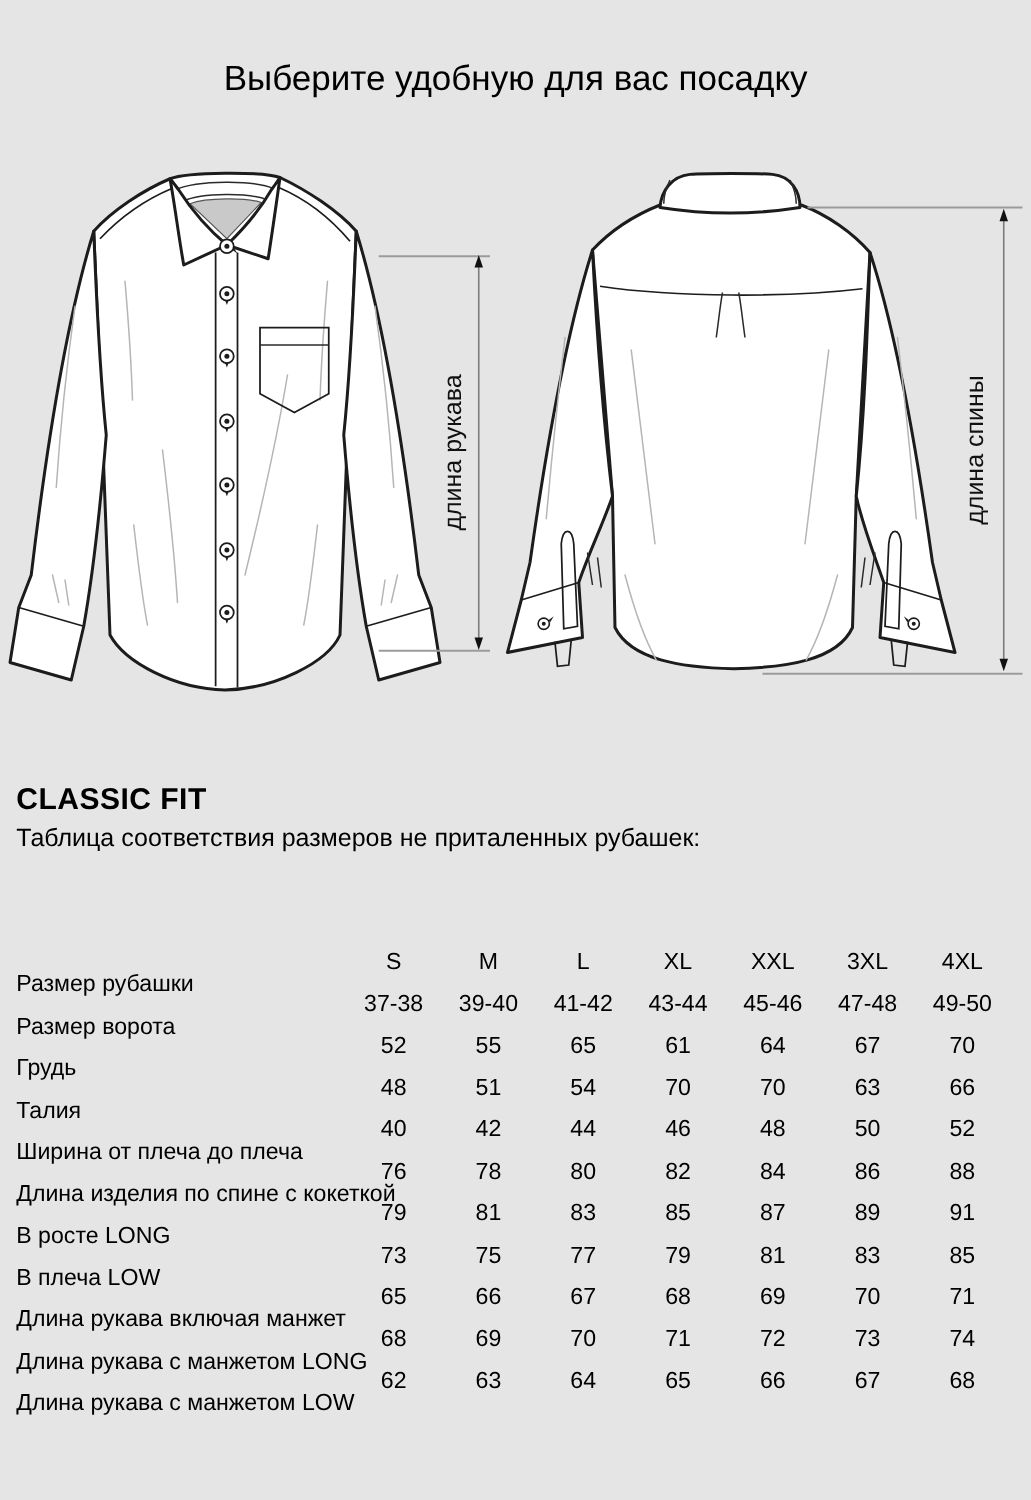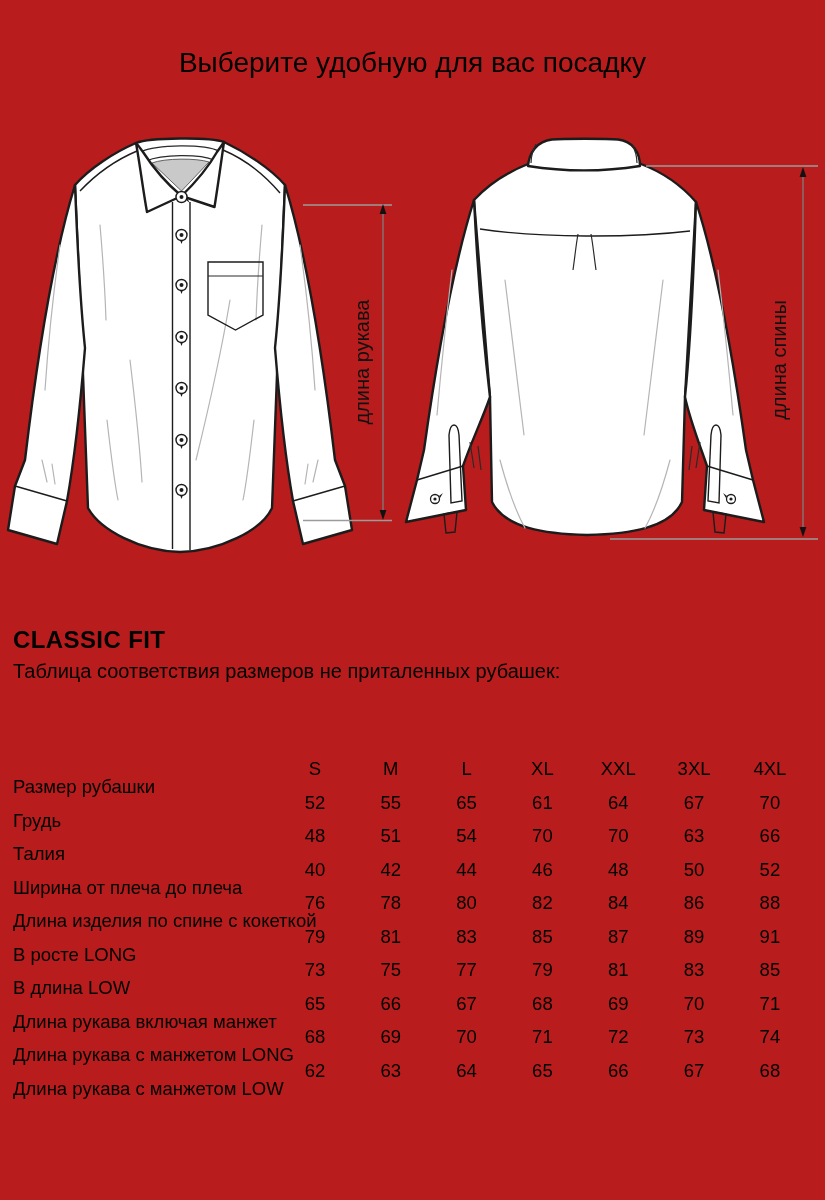--- a/index.html
+++ b/index.html
@@ -1,16 +1,16 @@
 <!DOCTYPE html>
 <html><head>
 <meta charset="utf-8">
 <style>
   html,body{margin:0;padding:0;background:#fff;}
-  .page{position:relative;width:825px;height:1200px;background:#b91c1c;overflow:hidden;
+  .page{position:relative;width:825px;height:1200px;background:#e5e5e5;overflow:hidden;
         font-family:"Liberation Sans",sans-serif;color:#000;}
   .title{position:absolute;top:49px;left:0;width:825px;text-align:center;
          font-size:28px;line-height:1;letter-spacing:0;}
   svg.figure{position:absolute;top:130px;left:0;}
   .heading{position:absolute;top:626px;left:13px;font-size:24px;font-weight:bold;letter-spacing:0.4px;}
   .subtitle{position:absolute;top:660px;left:13px;font-size:20px;}
   .size-table{position:absolute;top:740px;left:13px;width:800px;}
   .trow{display:grid;grid-template-columns:264px repeat(7,75.83px);height:33.5px;
         align-items:center;font-size:18.5px;}
   .tlabel{text-align:left;white-space:nowrap;margin-top:36px;}
@@ -211,20 +211,30 @@
         <div class="tlabel">Размер рубашки</div>
         <div class="tcell">S</div>
         <div class="tcell">M</div>
         <div class="tcell">L</div>
         <div class="tcell">XL</div>
         <div class="tcell">XXL</div>
         <div class="tcell">3XL</div>
         <div class="tcell">4XL</div>
       </div>
       <div class="trow">
+        <div class="tlabel">Размер ворота</div>
+        <div class="tcell">37-38</div>
+        <div class="tcell">39-40</div>
+        <div class="tcell">41-42</div>
+        <div class="tcell">43-44</div>
+        <div class="tcell">45-46</div>
+        <div class="tcell">47-48</div>
+        <div class="tcell">49-50</div>
+      </div>
+      <div class="trow">
         <div class="tlabel">Грудь</div>
         <div class="tcell">52</div>
         <div class="tcell">55</div>
         <div class="tcell">65</div>
         <div class="tcell">61</div>
         <div class="tcell">64</div>
         <div class="tcell">67</div>
         <div class="tcell">70</div>
       </div>
       <div class="trow">
@@ -261,21 +271,21 @@
         <div class="tlabel">В росте LONG</div>
         <div class="tcell">79</div>
         <div class="tcell">81</div>
         <div class="tcell">83</div>
         <div class="tcell">85</div>
         <div class="tcell">87</div>
         <div class="tcell">89</div>
         <div class="tcell">91</div>
       </div>
       <div class="trow">
-        <div class="tlabel">В длина LOW</div>
+        <div class="tlabel">В плеча LOW</div>
         <div class="tcell">73</div>
         <div class="tcell">75</div>
         <div class="tcell">77</div>
         <div class="tcell">79</div>
         <div class="tcell">81</div>
         <div class="tcell">83</div>
         <div class="tcell">85</div>
       </div>
       <div class="trow">
         <div class="tlabel">Длина рукава включая манжет</div>

